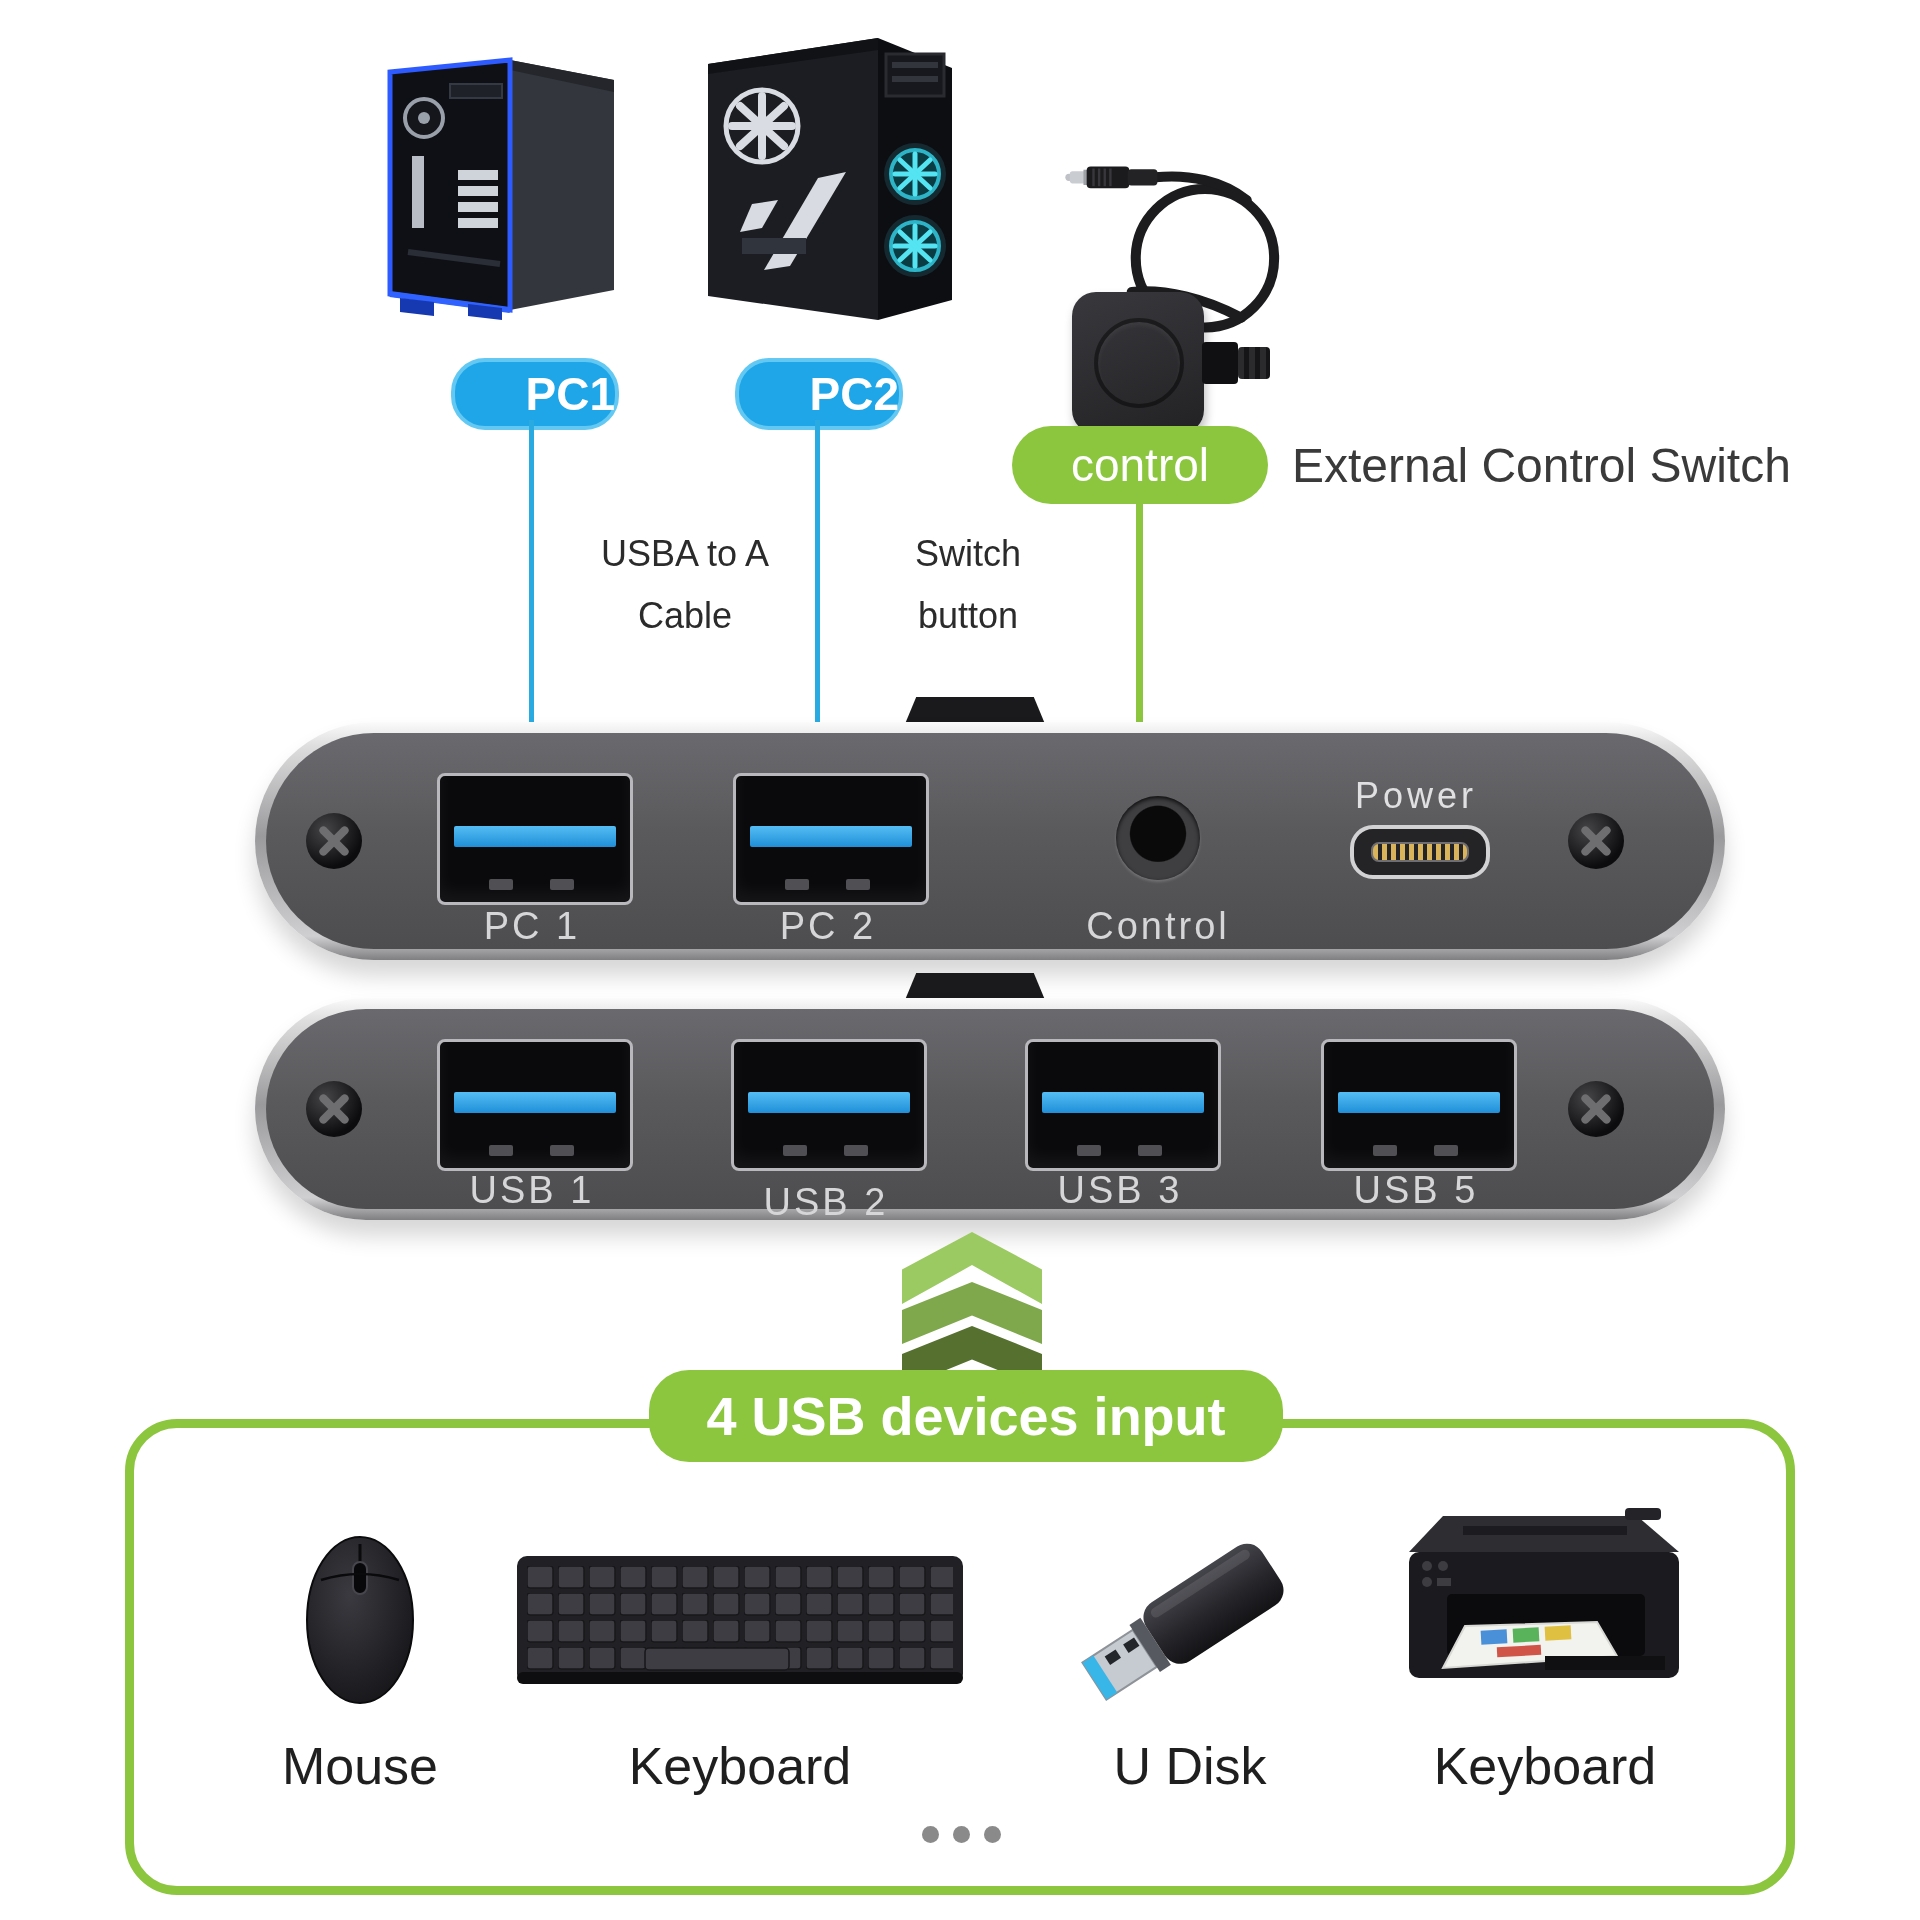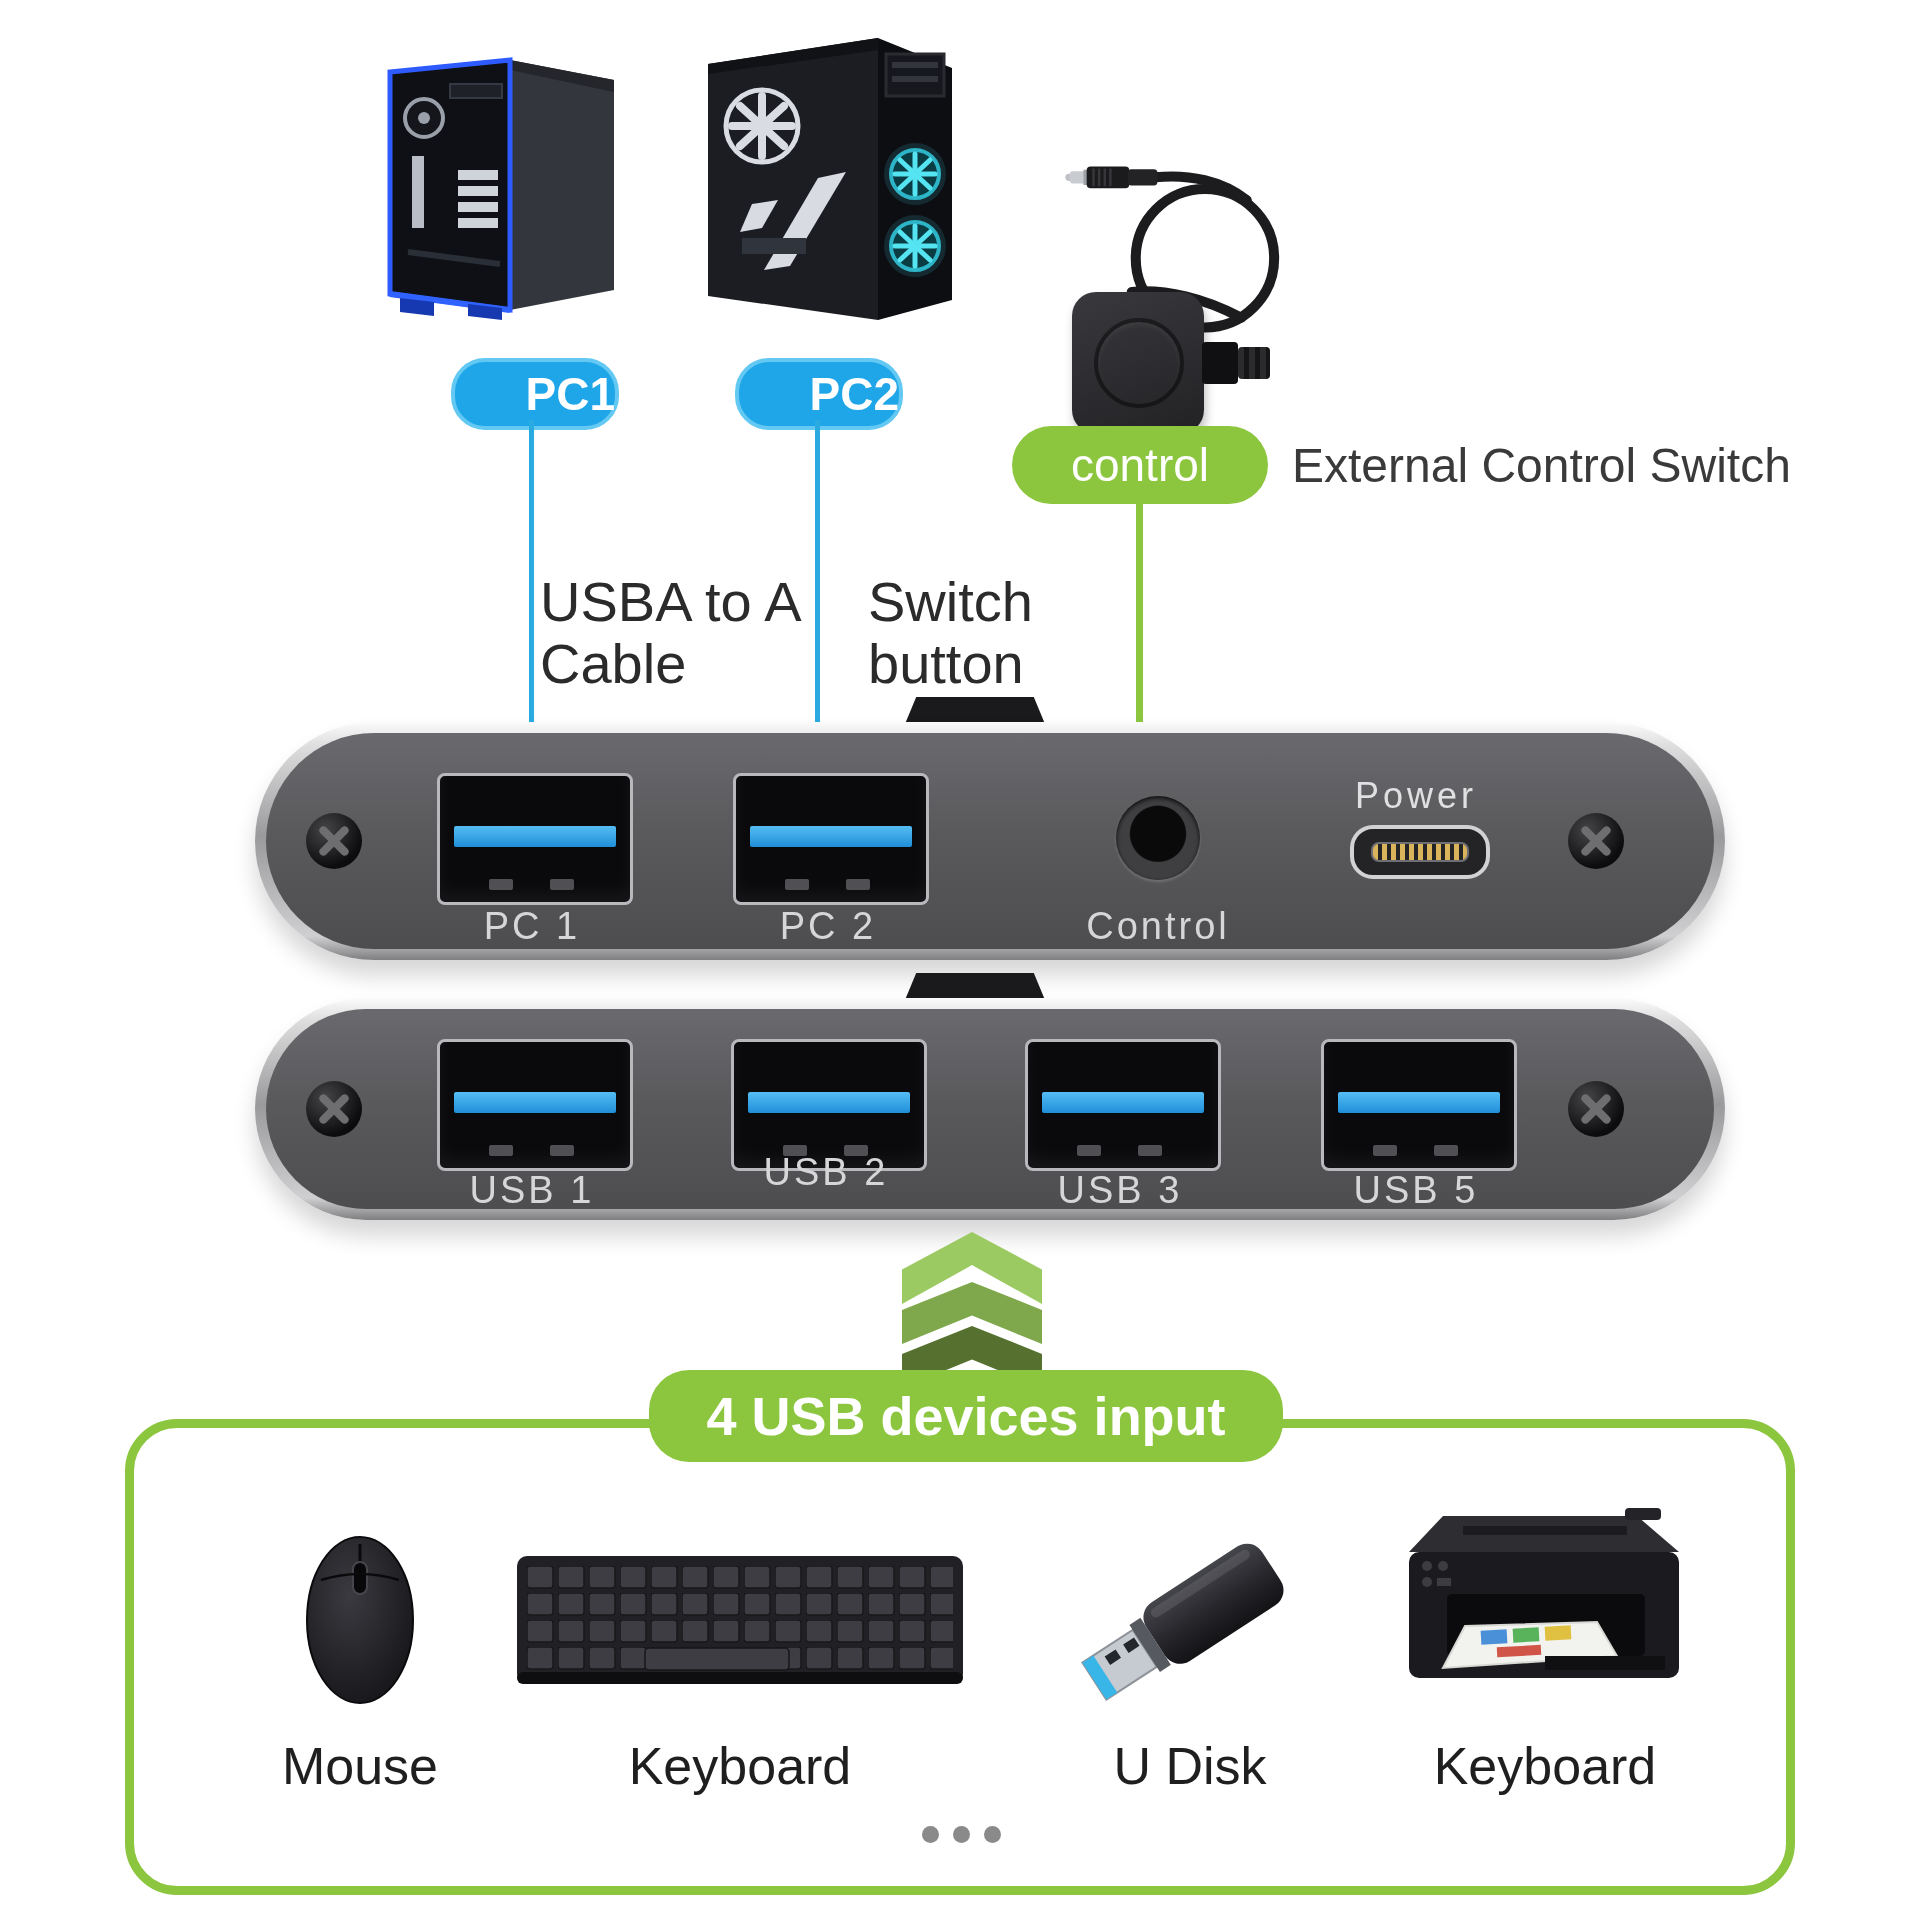--- a/index.html
+++ b/index.html
@@ -6,21 +6,21 @@
   .canvas{position:relative;width:1920px;height:1920px;background:#ffffff;overflow:hidden;}
   .abs{position:absolute;}
 
   
   .badge{display:flex;align-items:center;justify-content:flex-end;color:#fff;font-weight:bold;
          border-radius:34px;}
   .badge-blue{background:#1FA6E8;border:4px solid #63C9F3;font-size:46px;}
   .pill-green{background:#8CC63F;color:#fff;border-radius:40px;display:flex;align-items:center;justify-content:center;}
 
   
-  .note{color:#2b2b2b;font-size:56px;line-height:62px;margin-top:48px;}
+  .note{color:#2b2b2b;font-size:36px;line-height:62px;text-align:center;}
   .note-right{color:#3a3a3a;font-size:48px;white-space:nowrap;}
 
   
   .lead{position:absolute;}
   .lead-blue{background:#29ABE2;width:5px;}
   .lead-green{background:#8CC63F;width:7px;}
   .dot{position:absolute;border-radius:50%;}
   .dot-blue{background:#29ABE2;width:27px;height:27px;}
   .dot-green{background:#7DC242;width:33px;height:33px;}
 
@@ -255,21 +255,21 @@
         <div class="usb-pin p1"></div>
         <div class="usb-pin p2"></div>
       </div>
       <div class="usb-port" style="left:1055px;top:30px;">
         <div class="usb-tongue"></div>
         <div class="usb-pin p1"></div>
         <div class="usb-pin p2"></div>
       </div>
 
       <div class="port-label" style="left:171px;top:160px;width:190px;">USB 1</div>
-      <div class="port-label" style="left:465px;top:142px;width:190px;">USB 2</div>
+      <div class="port-label" style="left:465px;top:172px;width:190px;">USB 2</div>
       <div class="port-label" style="left:759px;top:160px;width:190px;">USB 3</div>
       <div class="port-label" style="left:1055px;top:160px;width:190px;">USB 5</div>
     </div>
   </div>
 
   <div class="chev chev1 abs" style="left:902px;top:1232px;height:72px;"></div>
   <div class="chev chev2 abs" style="left:902px;top:1282px;height:62px;"></div>
   <div class="chev chev3 abs" style="left:902px;top:1326px;height:62px;"></div>
 
   <div class="green-box" style="left:125px;top:1419px;width:1652px;height:458px;"></div>

